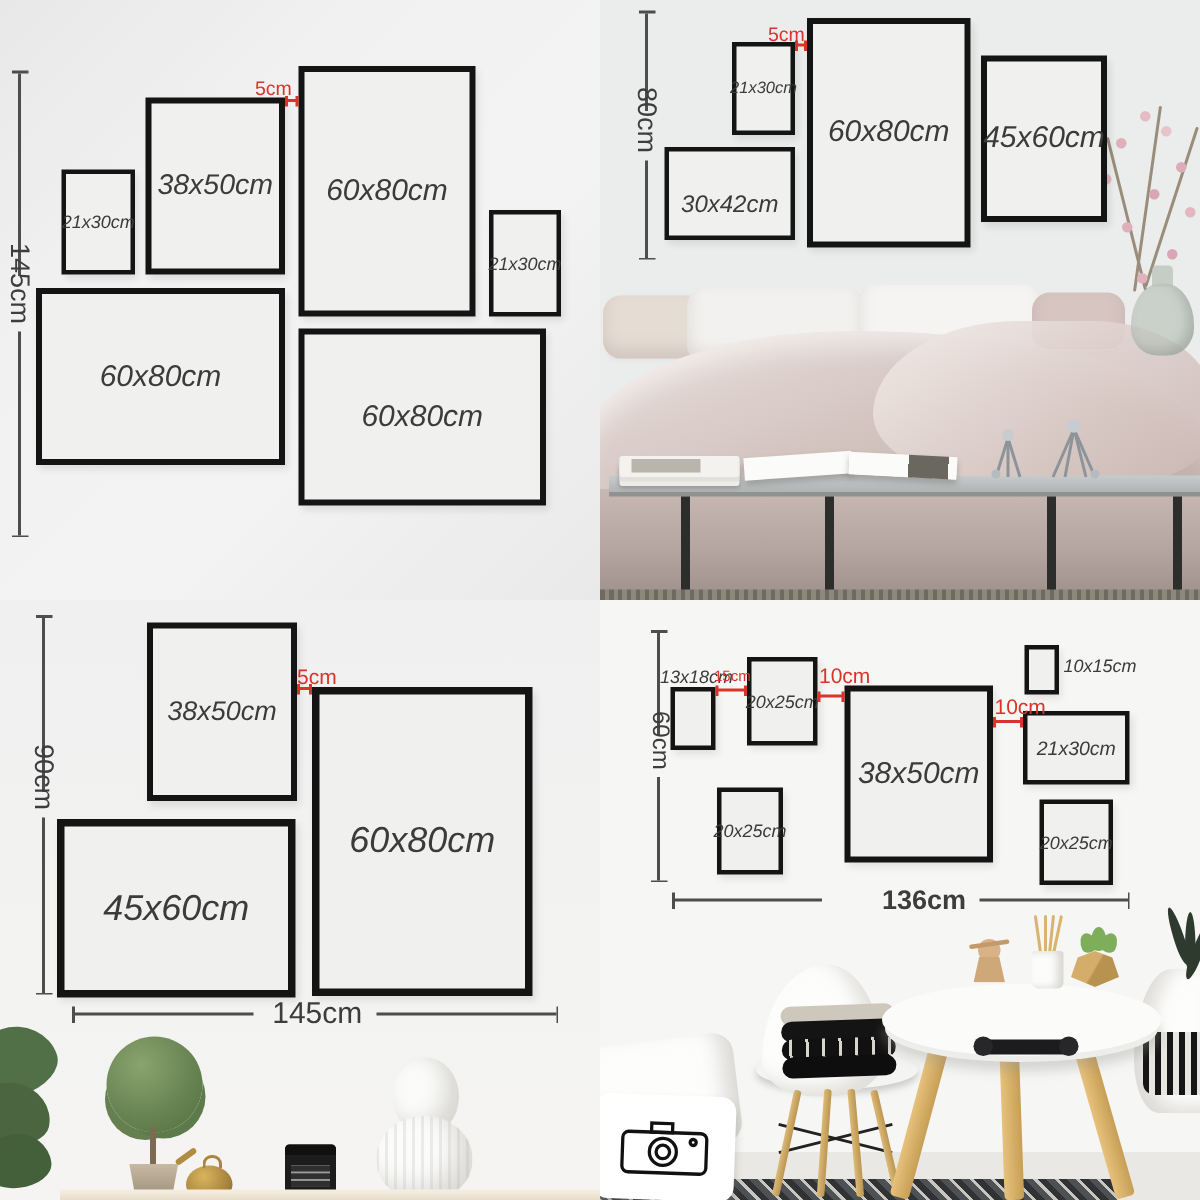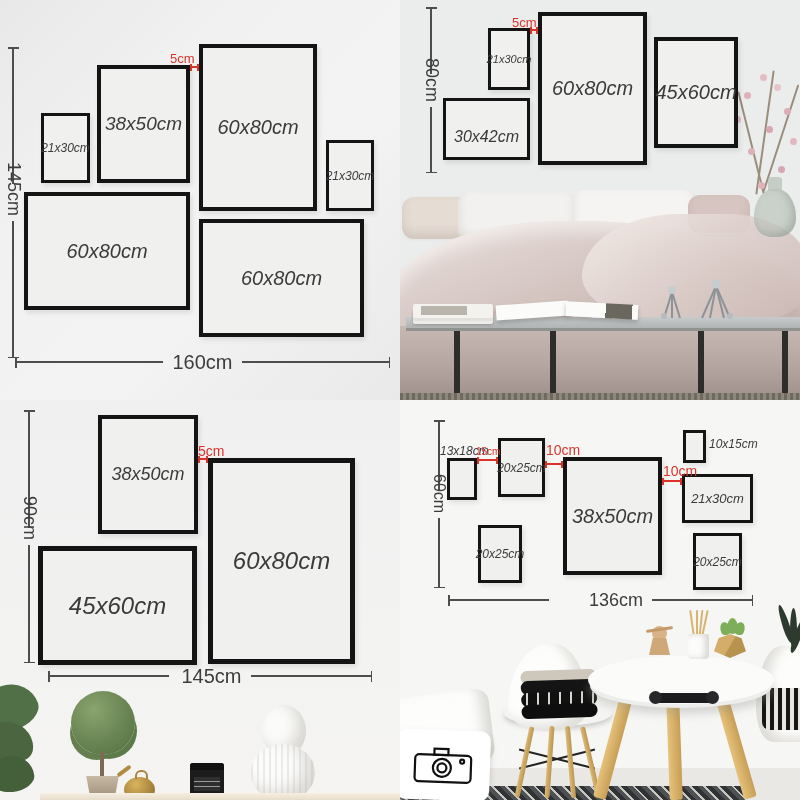--- a/index.html
+++ b/index.html
@@ -194,27 +194,20 @@
         </div>
         <span class="redlbl" style="left: 170px; top: 51px; font-size: 13px; color: rgb(217, 52, 44);">5cm</span>
         <div class="redline" style="left: 190px; top: 66px; width: 9px;"></div>
         <div class="vdim" style="left: 1px; top: 47px; height: 311px;">
           <i class="tick"></i>
           <i class="seg"></i>
           <span class="dlabel" style="font-size: 18px; margin-top: -22px;">145cm</span>
           <i class="seg"></i>
           <i class="tick"></i>
         </div>
-        <div class="hdim" style="left: 15px; top: 350px; width: 375px;">
-          <i class="tick"></i>
-          <i class="seg"></i>
-          <span class="dlabel" style="font-size: 20px;">160cm</span>
-          <i class="seg"></i>
-          <i class="tick"></i>
-        </div>
       </div>
   </div>
 
   <div class="quad q-tr">
     <div class="deco tr-blossoms">
       <i class="tr-stem s1"></i>
         <i class="tr-stem s2"></i>
         <i class="tr-stem s3"></i>
       <i class="tr-petals"></i>
     </div>
@@ -402,19 +395,19 @@
         <div class="vdim" style="left: 27px; top: 20px; height: 168px;">
           <i class="tick"></i>
           <i class="seg"></i>
           <span class="dlabel" style="font-size: 16px; margin-top: -16px;">60cm</span>
           <i class="seg"></i>
           <i class="tick"></i>
         </div>
         <div class="hdim" style="left: 48px; top: 188px; width: 305px;">
           <i class="tick"></i>
           <i class="seg"></i>
-          <span class="dlabel" style="font-size: 18px; margin-left: 40px;">136cm</span>
+          <span class="dlabel" style="font-size: 18px; margin-left: 40px; font-weight: bold;">136cm</span>
           <i class="seg"></i>
           <i class="tick"></i>
         </div>
       </div>
   </div>
 </div>
 
 </body></html>

